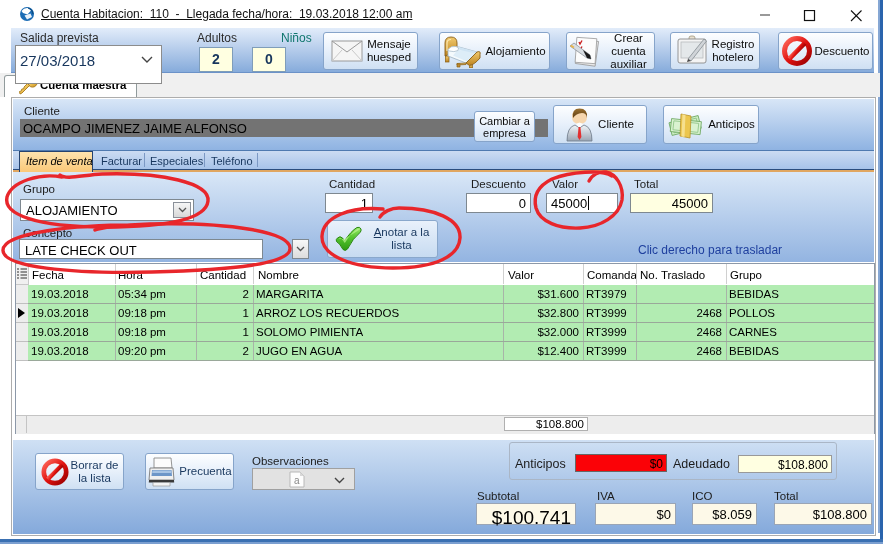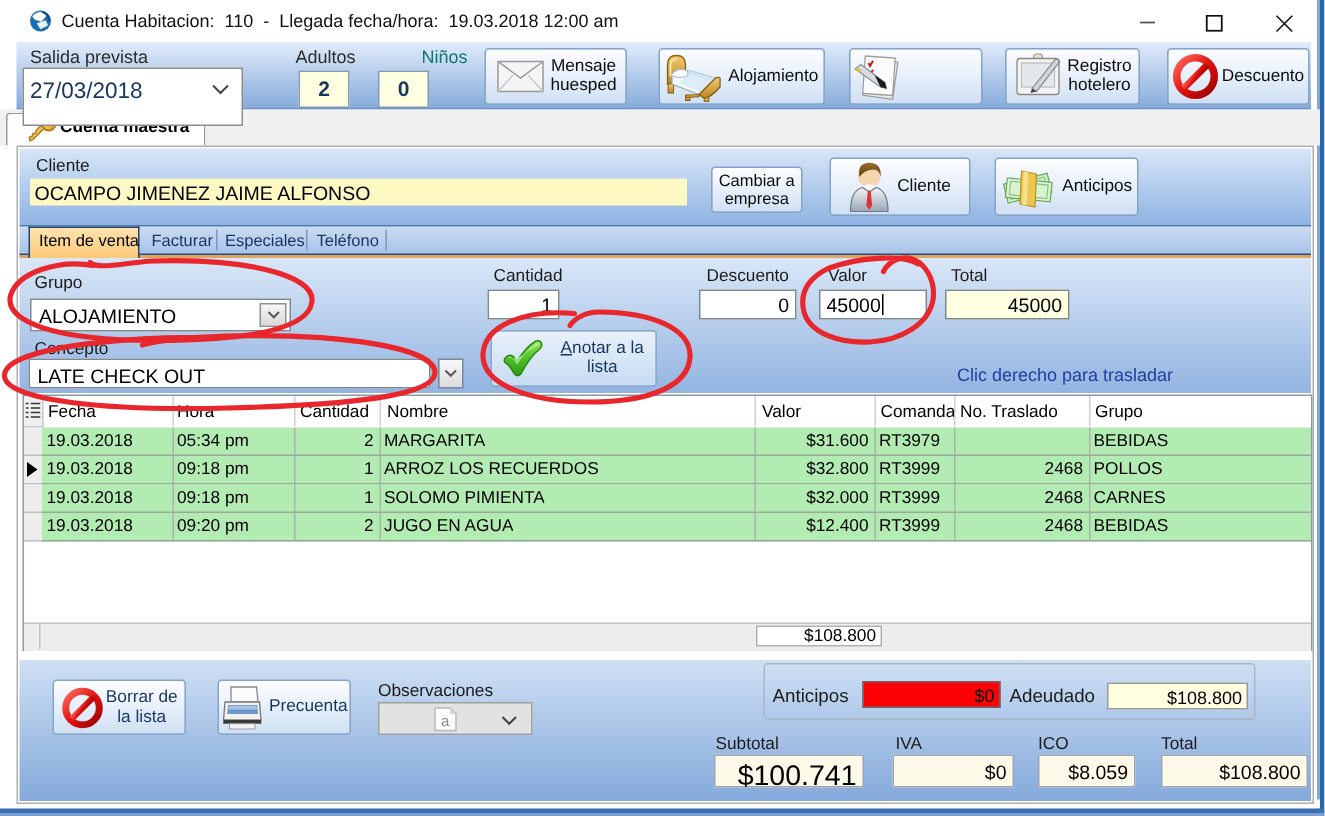--- a/index.html
+++ b/index.html
@@ -26,21 +26,21 @@
 <div class="abs" style="left:0;top:542px;width:883px;height:2px;background:#7b9fd0;"></div>
 
 <div class="abs" style="left:19px;top:6px;width:16px;height:16px;">
 <svg width="16" height="16" viewBox="0 0 16 16">
 <circle cx="8" cy="8" r="7" fill="#1b6cb5"></circle>
 <path d="M2.5 5 Q5 1.5 9 2 L12 4.5 L8.5 8.5 L4 7 Z" fill="#fff"></path>
 <path d="M5.5 9.5 L11.5 7.5 L13 11 L8 13.5 Z" fill="#e8f2fb"></path>
 <path d="M9 2 Q13.5 3.5 14 8" stroke="#0b4a80" stroke-width="1.2" fill="none"></path>
 </svg>
 </div>
-<div class="abs" style="left:41px;top:0;height:28px;line-height:28px;font-size:12px;color:#111;">Cuenta Habitacion:&nbsp;&nbsp;110&nbsp;&nbsp;-&nbsp;&nbsp;Llegada fecha/hora:&nbsp;&nbsp;19.03.2018 12:00 am</div>
+<div class="abs" style="left:41px;top:0;height:28px;line-height:28px;font-size:12px;color:#111;text-decoration:underline;">Cuenta Habitacion:&nbsp;&nbsp;110&nbsp;&nbsp;-&nbsp;&nbsp;Llegada fecha/hora:&nbsp;&nbsp;19.03.2018 12:00 am</div>
 
 <svg class="abs" style="left:758px;top:10px;" width="110" height="12" viewBox="0 0 110 12">
 <line x1="2" y1="5" x2="12" y2="5" stroke="#555" stroke-width="1.2"></line>
 <rect x="46.5" y="0.5" width="10" height="10" fill="none" stroke="#111" stroke-width="1.2"></rect>
 <line x1="93" y1="0.5" x2="103.5" y2="11" stroke="#111" stroke-width="1.1"></line>
 <line x1="103.5" y1="0.5" x2="93" y2="11" stroke="#111" stroke-width="1.1"></line>
 </svg>
 
 <div class="abs grad1" style="left:11px;top:28px;width:863px;height:45px;border-bottom:1px solid #6b92c8;box-sizing:border-box;"></div>
 <div class="lbl" style="left:20px;top:31px;font-size:12px;color:#2b2b2b;">Salida prevista</div>
@@ -88,20 +88,21 @@
 <div class="btn" style="left:566px;top:32px;width:89px;height:38px;padding-left:2px;justify-content:flex-start;">
   <svg width="32" height="33" viewBox="0 0 32 33" style="margin-right:2px;flex:none;">
     <rect x="8" y="5" width="20" height="25" fill="#e8e8e8" stroke="#9a9a9a" stroke-width="0.8" transform="rotate(8 18 17)"></rect>
     <rect x="7" y="3" width="20" height="25" fill="#fcfcfc" stroke="#9a9a9a" stroke-width="0.8" transform="rotate(4 17 15)"></rect>
     <path d="M10 7 L11 9 L13 5.5" stroke="#cc2020" stroke-width="1.4" fill="none"></path>
     <path d="M10 13 L11 15 L13 11.5" stroke="#cc2020" stroke-width="1.4" fill="none"></path>
     <path d="M1 11 L5 8 L21 20 L22 24 L18 23 Z" fill="#d8dde2" stroke="#808890" stroke-width="0.7"></path>
     <path d="M14 15 L21 20 L22 24 L18 23 Z" fill="#1a1a1a"></path>
     <path d="M1 11 L2.5 9.8 L5.5 12 L4 13.3 Z" fill="#e6b54c"></path>
   </svg>
+  <span style="flex:1;text-align:center;">Crear<br>cuenta<br>auxiliar</span>
 </div>
 <div class="btn" style="left:670px;top:32px;width:90px;height:38px;">
   <svg width="34" height="32" viewBox="0 0 34 32" style="margin-right:2px;">
     <rect x="13" y="1" width="6" height="6" rx="2" fill="#e8e0d0" stroke="#a09880" stroke-width="0.8"></rect>
     <rect x="2" y="4" width="28" height="24" rx="2" fill="#f4f4f4" stroke="#8a8a8a" stroke-width="0.9"></rect>
     <rect x="5" y="7" width="22" height="16" fill="#e4e8ea" stroke="#b8bcbe" stroke-width="0.8"></rect>
     <path d="M12 24 L28 4 L30.5 6 L15 26 Z" fill="#d0d4d8" stroke="#7a8288" stroke-width="0.7"></path>
     <path d="M12 24 L15 26 L11 27 Z" fill="#444"></path>
   </svg>
   <span>Registro<br>hotelero</span>
@@ -134,21 +135,21 @@
   <circle cx="14.5" cy="5.5" r="4.6" fill="url(#kg)" stroke="#a8791a" stroke-width="1"></circle>
   <circle cx="15.5" cy="4.7" r="1.7" fill="#fdf6dc"></circle>
   <path d="M11.5 8.5 L4 16 L2 17 L1.5 14.5 L3.5 13.8 L3.8 12 L5.8 11.8 L6 10 L9.5 6.5 Z" fill="url(#kg)" stroke="#a8791a" stroke-width="0.9"></path>
 </svg>
 <div class="lbl" style="left:40px;top:79px;font-weight:bold;font-size:11.5px;color:#000;">Cuenta maestra</div>
 
 <div class="abs" style="left:11px;top:97px;width:865px;height:439px;border:1px solid #adadad;box-sizing:border-box;background:#fff;"></div>
 
 <div class="abs grad1" style="left:13px;top:99px;width:861px;height:51px;background:linear-gradient(#d8e6f7,#8fb3e2);"></div>
 <div class="lbl" style="left:24px;top:105px;">Cliente</div>
-<div class="abs" style="left:20px;top:119px;width:438px;height:18px;background:#fef9c3;">
+<div class="abs" style="left:20px;top:119px;width:528px;height:18px;background:#737373;">
   <span style="position:absolute;left:3px;top:2px;font-size:13px;color:#000;white-space:nowrap;">OCAMPO JIMENEZ JAIME ALFONSO</span>
 </div>
 <div class="btn" style="left:474px;top:111px;width:61px;height:31px;font-size:11px;line-height:12px;">Cambiar a<br>empresa</div>
 <div class="btn" style="left:553px;top:105px;width:94px;height:39px;">
   <svg width="27" height="35" viewBox="0 0 27 35" style="margin-right:5px;">
     <defs>
         <linearGradient id="suit" x1="0" y1="0" x2="0" y2="1">
       <stop offset="0" stop-color="#f2f5f8"></stop>
           <stop offset="1" stop-color="#9aa6b4"></stop>
         </linearGradient>
@@ -180,40 +181,40 @@
     <path d="M14 4 L24 6 L23 28 L13 26 Z" fill="#ecc64e" stroke="#b8922a" stroke-width="0.8"></path>
     <path d="M15.5 4.3 L18.5 4.9 L17.5 27 L14.5 26.4 Z" fill="#f6e08e"></path>
   </svg>
   <span>Anticipos</span>
 </div>
 
 <div class="abs" style="left:13px;top:150px;width:861px;height:20px;background:linear-gradient(#ccdcf2,#a3c0e8);border-top:1px solid #4f7ab0;"></div>
 <div class="abs" style="left:13px;top:169px;width:861px;height:1px;background:#2b4d7e;"></div>
 <div class="abs" style="left:13px;top:170px;width:861px;height:2px;background:#e0a660;"></div>
 <div class="abs" style="left:19px;top:151px;width:74px;height:21px;background:linear-gradient(#fde3ae,#fac878);border:1px solid #24426e;border-bottom:none;box-sizing:border-box;"></div>
-<div class="lbl" style="left:26px;top:155px;font-size:11px;color:#000;">Item de venta</div>
+<div class="lbl" style="left:26px;top:155px;font-size:11px;color:#000;font-style:italic;">Item de venta</div>
 <div class="lbl navy" style="left:101px;top:155px;font-size:11px;">Facturar</div>
 <div class="lbl navy" style="left:150px;top:155px;font-size:11px;">Especiales</div>
 <div class="lbl navy" style="left:211px;top:155px;font-size:11px;">Teléfono</div>
 <div class="abs" style="left:144px;top:153px;width:1px;height:14px;background:#7b98c4;"></div>
 <div class="abs" style="left:204px;top:153px;width:1px;height:14px;background:#7b98c4;"></div>
 <div class="abs" style="left:257px;top:153px;width:1px;height:14px;background:#7b98c4;"></div>
 
 <div class="abs" style="left:13px;top:172px;width:861px;height:90px;background:linear-gradient(#d9e7f7,#93b4e1);"></div>
 <div class="lbl" style="left:23px;top:183px;">Grupo</div>
 <div class="box" style="left:20px;top:199px;width:174px;height:22px;">
   <span style="position:absolute;left:5px;top:3px;font-size:13px;">ALOJAMIENTO</span>
   <span style="position:absolute;right:2px;top:2px;width:18px;height:16px;border:1px solid #8a9099;background:linear-gradient(#f6f6f6,#d8d8d8);display:flex;align-items:center;justify-content:center;box-sizing:border-box;">
     <svg width="9" height="6" viewBox="0 0 9 6">
         <path d="M1 1 L4.5 4.5 L8 1" stroke="#555" stroke-width="1.3" fill="none"></path>
       </svg>
   </span>
 </div>
 <div class="lbl" style="left:23px;top:227px;">Concepto</div>
-<div class="box" style="left:19px;top:239px;width:268px;height:20px;">
+<div class="box" style="left:19px;top:239px;width:244px;height:20px;">
   <span style="position:absolute;left:5px;top:3px;font-size:13px;">LATE CHECK OUT</span>
 </div>
 <div class="box" style="left:292px;top:239px;width:17px;height:20px;background:linear-gradient(#f8f8f8,#dcdcdc);display:flex;align-items:center;justify-content:center;">
   <svg width="9" height="6" viewBox="0 0 9 6">
       <path d="M1 1 L4.5 4.5 L8 1" stroke="#555" stroke-width="1.3" fill="none"></path>
     </svg>
 </div>
 
 <div class="lbl" style="left:329px;top:178px;">Cantidad</div>
 <div class="box" style="left:325px;top:193px;width:48px;height:20px;">

